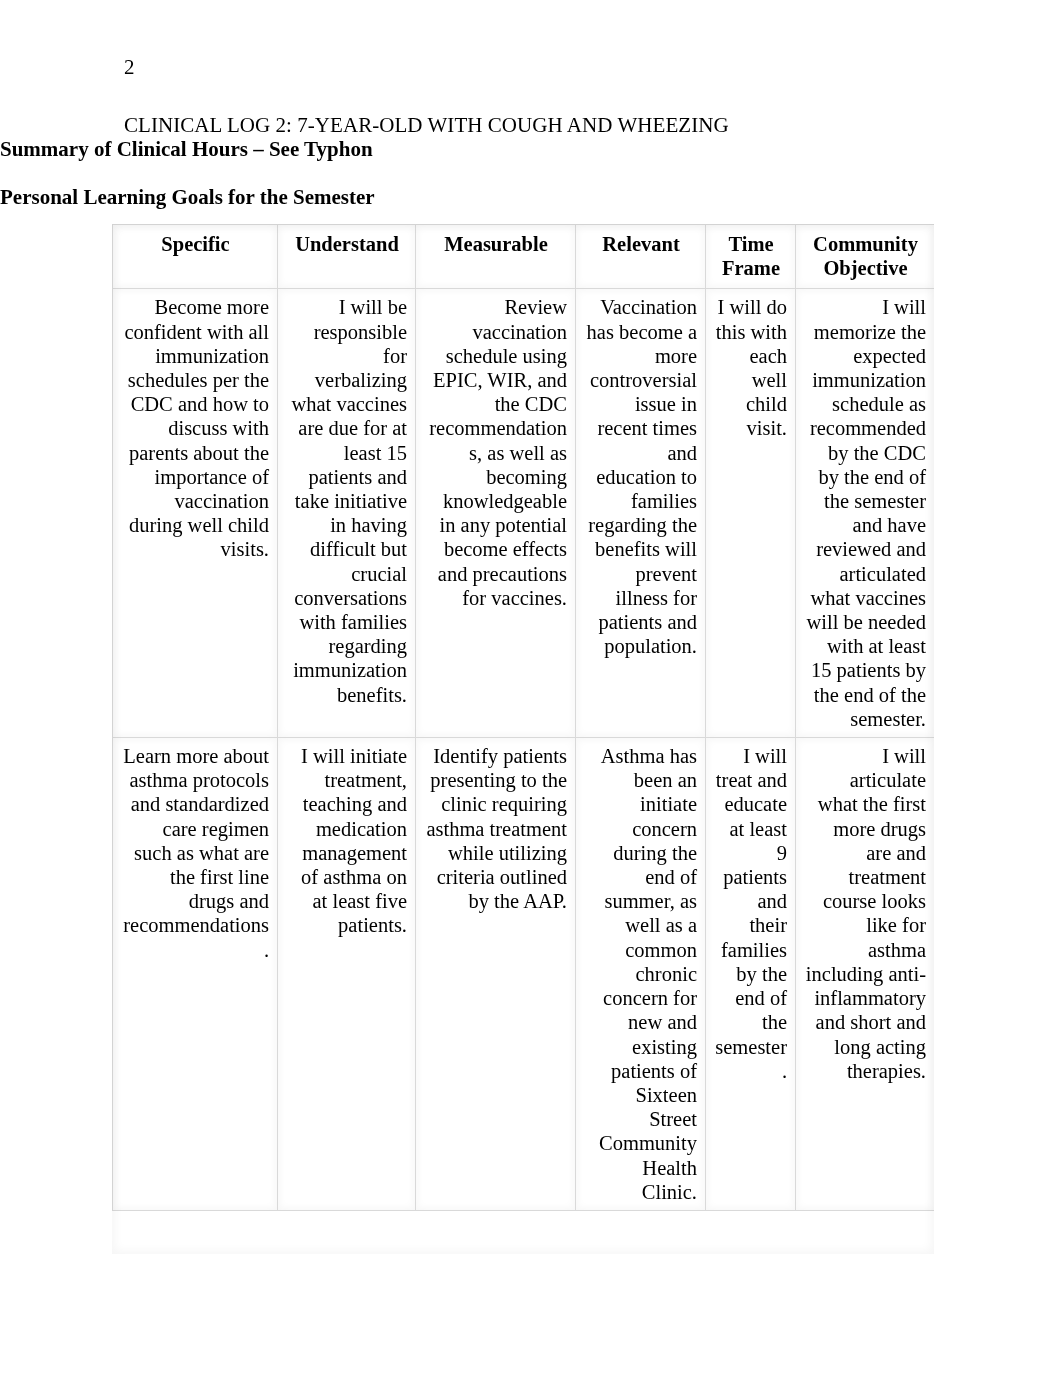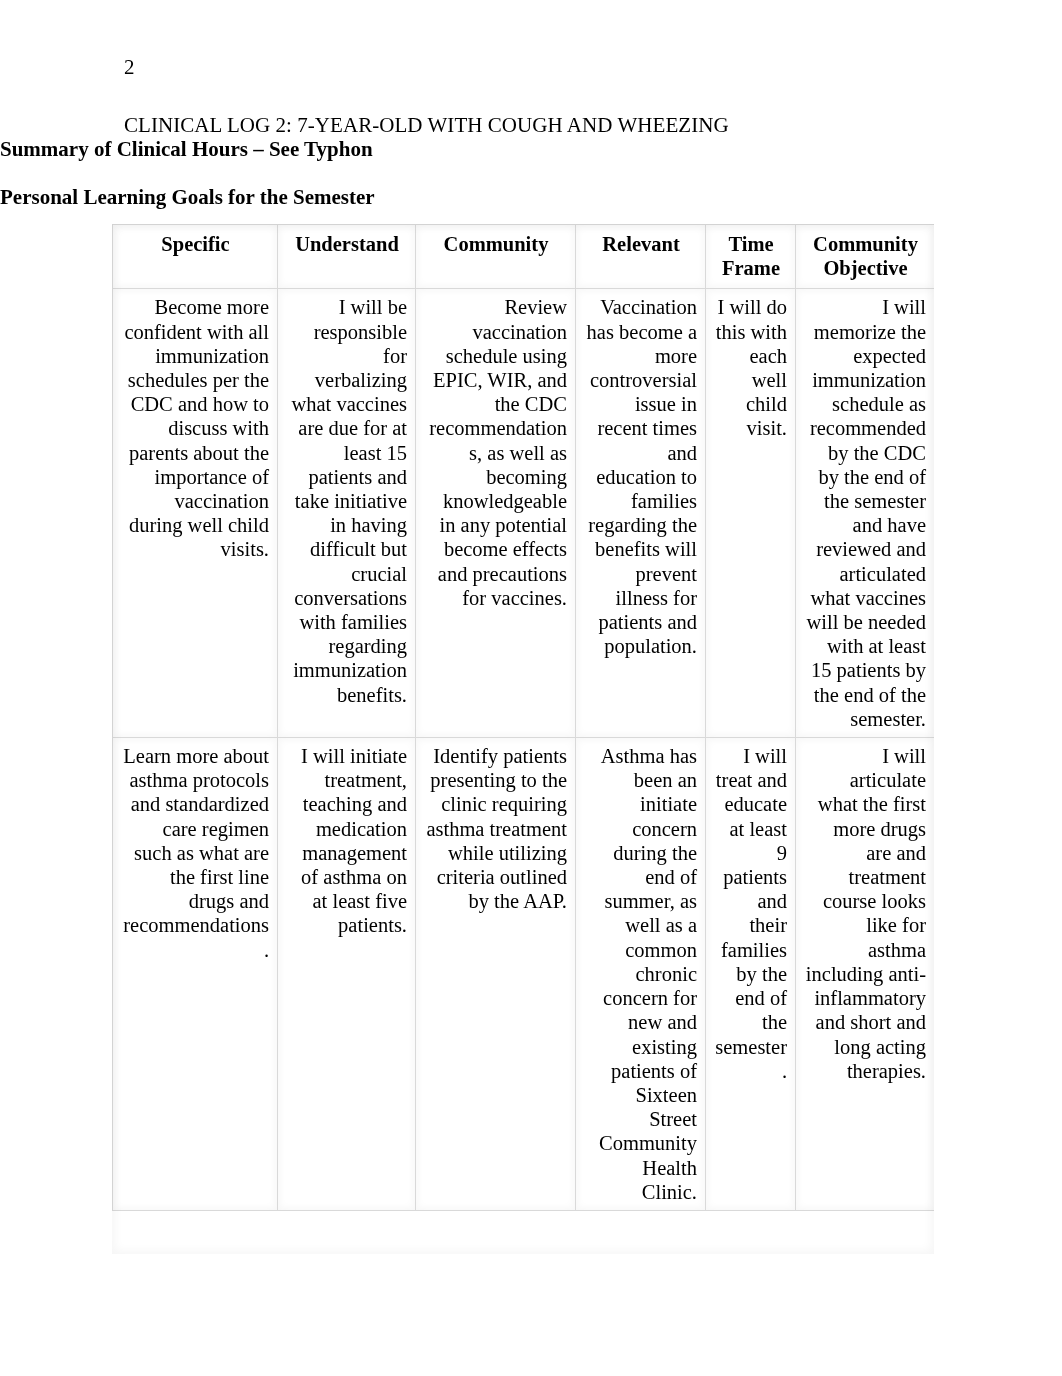--- a/index.html
+++ b/index.html
@@ -144,21 +144,21 @@
           <col class="c2">
           <col class="c3">
         <col class="c4">
           <col class="c5">
           <col class="c6">
       </colgroup>
       <thead>
         <tr>
           <th>Specific</th>
           <th>Understand</th>
-          <th>Community</th>
+          <th>Measurable</th>
           <th>Relevant</th>
           <th>Time Frame</th>
           <th>Community Objective</th>
         </tr>
       </thead>
       <tbody>
         <tr>
           <td>Become more confident with all immunization schedules per the CDC and how to discuss with parents about the importance of vaccination during well child visits.</td>
           <td>I will be responsible for verbalizing what vaccines are due for at least 15 patients and take initiative in having difficult but crucial conversations with families regarding immunization benefits.</td>
           <td>Review vaccination schedule using EPIC, WIR, and the CDC recommendations, as well as becoming knowledgeable in any potential become effects and precautions for vaccines.</td>

